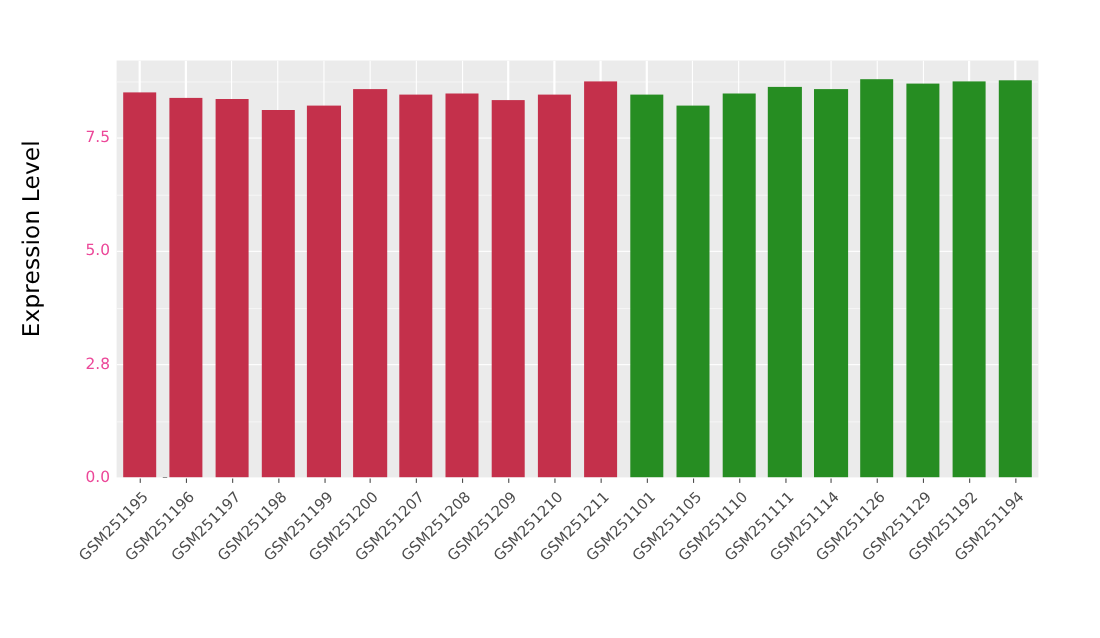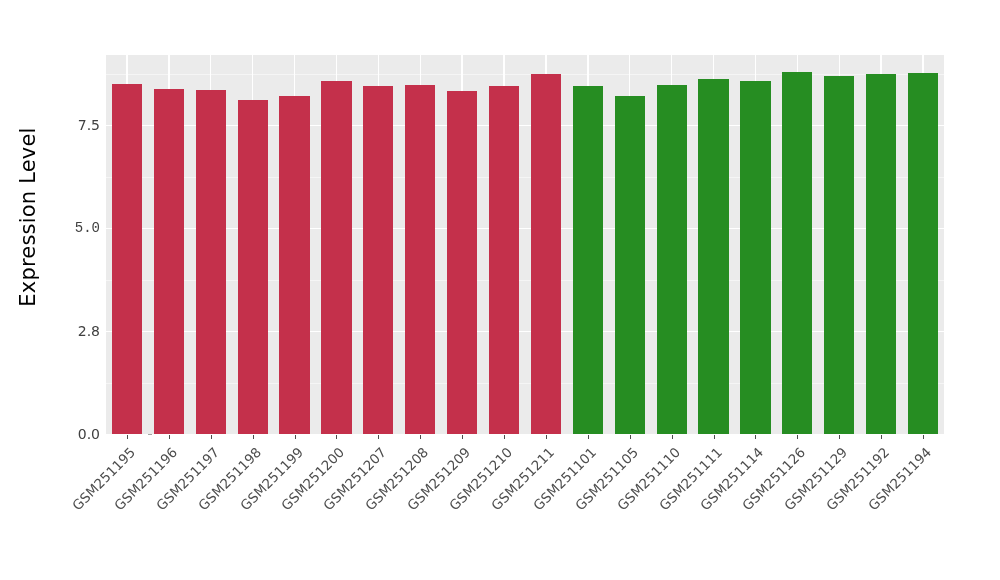--- a/index.html
+++ b/index.html
@@ -40,21 +40,21 @@
     white-space: nowrap;
   }
 
   
   .y-tick-label {
     position: absolute;
     right: 0px;
     width: 46px;
     text-align: right;
     font-size: 14px;
-    color: #404040;
+    color: #ec4899;
     transform: translateY(-50%);
     white-space: nowrap;
   }
   .y-ticks-area {
     position: absolute;
     left: 50px;
     top: 0;
     width: 50px;
     height: 580px;
   }
@@ -131,21 +131,21 @@
 
 <div id="chart-root">
 
   <div class="y-axis-title">Expression Level</div>
 
   <div class="y-ticks-area" id="y-ticks">
       <div class="y-tick-label" style="top: 434px;">0.0</div>
       <div class="y-tick-mark" style="top: 434px;"></div>
       <div class="y-tick-label" style="top: 331.011px;">2.8</div>
       <div class="y-tick-mark" style="top: 331.011px;"></div>
-      <div class="y-tick-label" style="top: 228.022px; font-family: Liberation Mono, monospace;">5.0</div>
+      <div class="y-tick-label" style="top: 228.022px;">5.0</div>
       <div class="y-tick-mark" style="top: 228.022px;"></div>
       <div class="y-tick-label" style="top: 125.033px;">7.5</div>
       <div class="y-tick-mark" style="top: 125.033px;"></div>
     </div>
 
   <div class="panel" id="panel">
       <div class="grid-minor-h" style="top: 327.505px;"></div>
       <div class="grid-minor-h" style="top: 224.516px;"></div>
       <div class="grid-minor-h" style="top: 121.527px;"></div>
       <div class="grid-minor-h" style="top: 18.538px;"></div>

